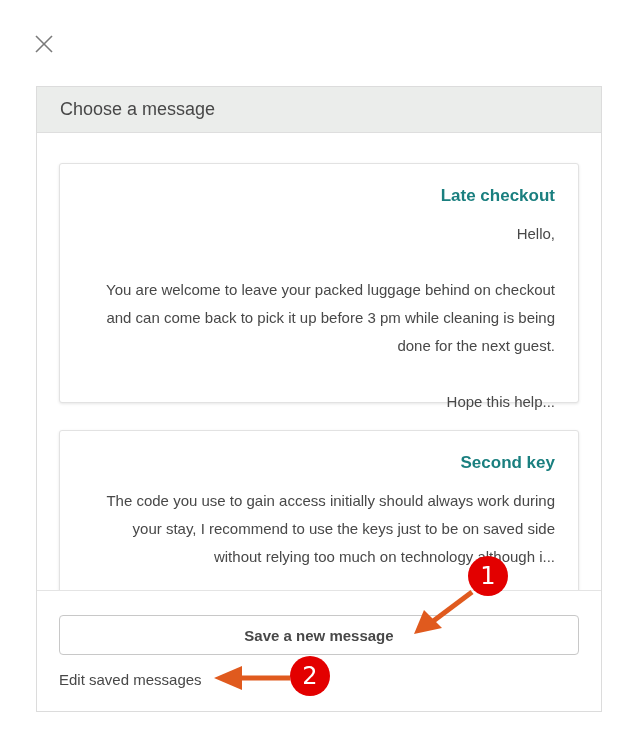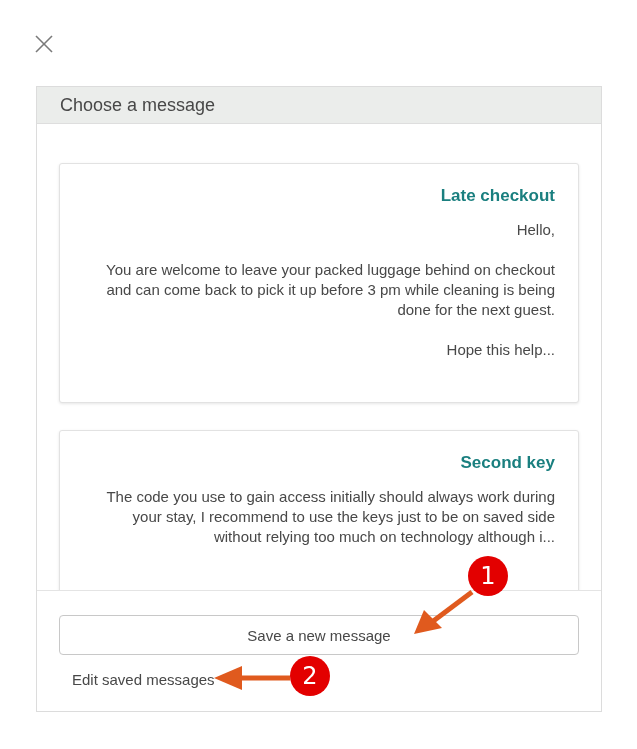--- a/index.html
+++ b/index.html
@@ -3,38 +3,38 @@
   <meta charset="utf-8">
   <style>
     html, body { margin: 0; padding: 0; background: #ffffff; }
     body { width: 637px; height: 749px; position: relative; overflow: hidden;
            font-family: "Liberation Sans", "DejaVu Sans", sans-serif; color: #484848; }
     .close-btn { position: absolute; left: 34px; top: 34px; width: 20px; height: 20px; cursor: pointer; }
     .close-btn svg { display: block; }
 
     .panel { position: absolute; left: 36px; top: 86px; width: 566px; height: 626px;
              border: 1px solid #dcdcdc; box-sizing: border-box; background: #fff; }
-    .panel-header { height: 37px; background: #ebedeb; border-bottom: 1px solid #dedede;
+    .panel-header { height: 46px; background: #ebedeb; border-bottom: 1px solid #dedede;
                     display: flex; align-items: center; padding-left: 23px; box-sizing: border-box; }
     .panel-title { font-size: 18px; color: #484848; }
 
     .list { position: absolute; left: 0; top: 53px; width: 100%; height: 450px; overflow: hidden; }
     .card { position: absolute; left: 22px; width: 520px; background: #fff; border: 1px solid #e2e2e2;
             border-radius: 3px; box-shadow: 0 1px 3px rgba(0,0,0,0.10); box-sizing: border-box;
             padding: 22px 23px; cursor: pointer; text-align: right; }
     .card-1 { top: 23px; height: 240px; }
     .card-2 { top: 290px; height: 169px; }
     .card-title { font-size: 17px; font-weight: bold; color: #1a7f7f; margin: 0 0 14px 0; }
-    .card-body { font-size: 15px; line-height: 20px; color: #484848; white-space: pre-line; }
+    .card-body { font-size: 15px; line-height: 28px; color: #484848; white-space: pre-line; }
 
     .footer { position: absolute; left: 0; top: 503px; width: 100%; border-top: 1px solid #e4e4e4; height: 122px; }
     .save-btn { position: absolute; left: 22px; top: 24px; width: 520px; height: 40px; box-sizing: border-box;
                 border: 1px solid #c8c8c8; border-radius: 4px; background: #fff; font-family: inherit;
-                font-size: 15px; font-weight: normal; color: #484848; cursor: pointer; }
-    .edit-link { position: absolute; left: 35px; top: 80px; font-size: 15px; color: #484848; cursor: pointer; }
+                font-size: 15px; font-weight: bold; color: #484848; cursor: pointer; }
+    .edit-link { position: absolute; left: 22px; top: 80px; font-size: 15px; color: #484848; cursor: pointer; }
 
     .annot { position: absolute; pointer-events: none; }
     .badge { position: absolute; width: 40px; height: 40px; border-radius: 50%; background: #e30000;
              color: #fff; font-size: 24px; display: flex; align-items: center; justify-content: center;
              font-family: "DejaVu Sans", sans-serif; }
     .badge-1 { left: 468px; top: 556px; }
     .badge-2 { left: 290px; top: 656px; }
   </style>
 </head>
 <body>

